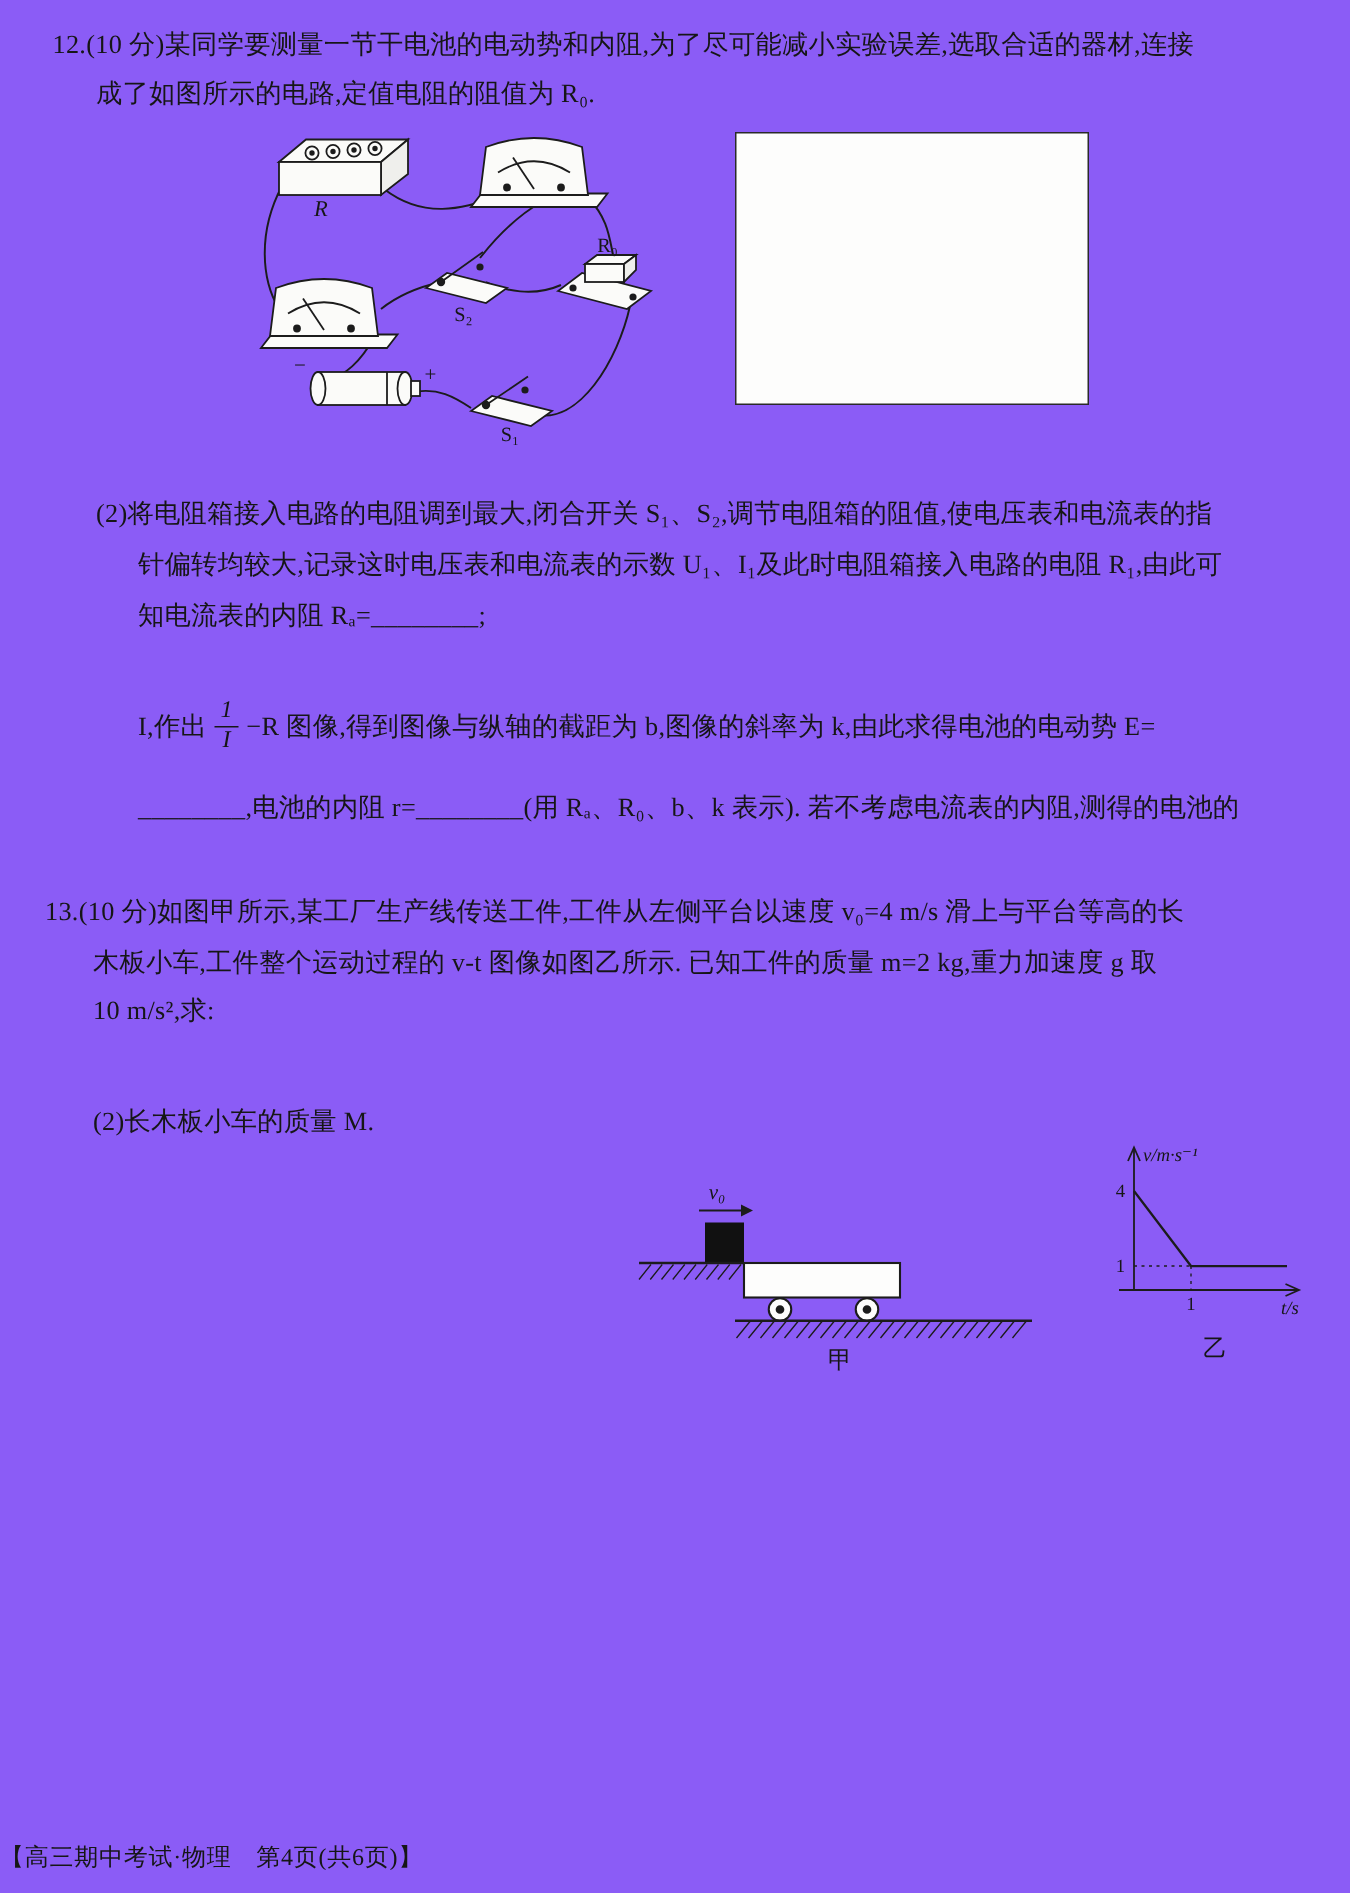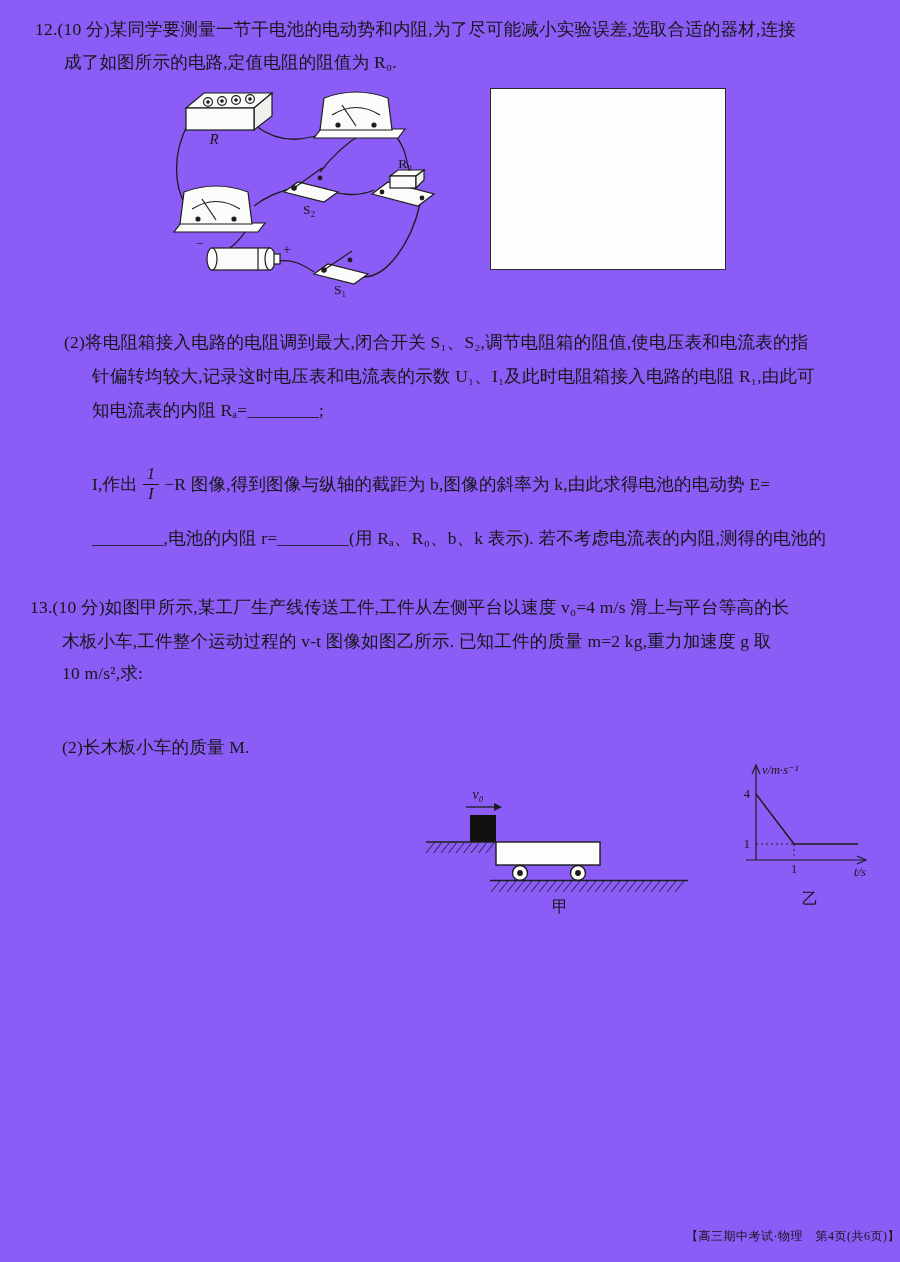--- a/index.html
+++ b/index.html
@@ -35,22 +35,22 @@
   .frac .num{border-bottom:1.2px solid #161616;padding:0 4px 1px 4px;}
   .frac .den{padding-top:1px;}
   .answer-box{
     position:absolute;
     border:1.6px solid #2a2a2a;
     background:#fdfdfc;
   }
   .footer{
     position:absolute;
     width:100%;
-    text-align:right;
-    font-size:12px;
+    text-align:left;
+    font-size:16px;
     letter-spacing:0.5px;
   }
   svg{position:absolute;overflow:visible;}
   svg text{font-family:"Liberation Serif","DejaVu Serif",serif;fill:#161616;}
   .lbl-it{font-style:italic;}
 </style>
 </head>
 <body>
 
 <div class="page">

